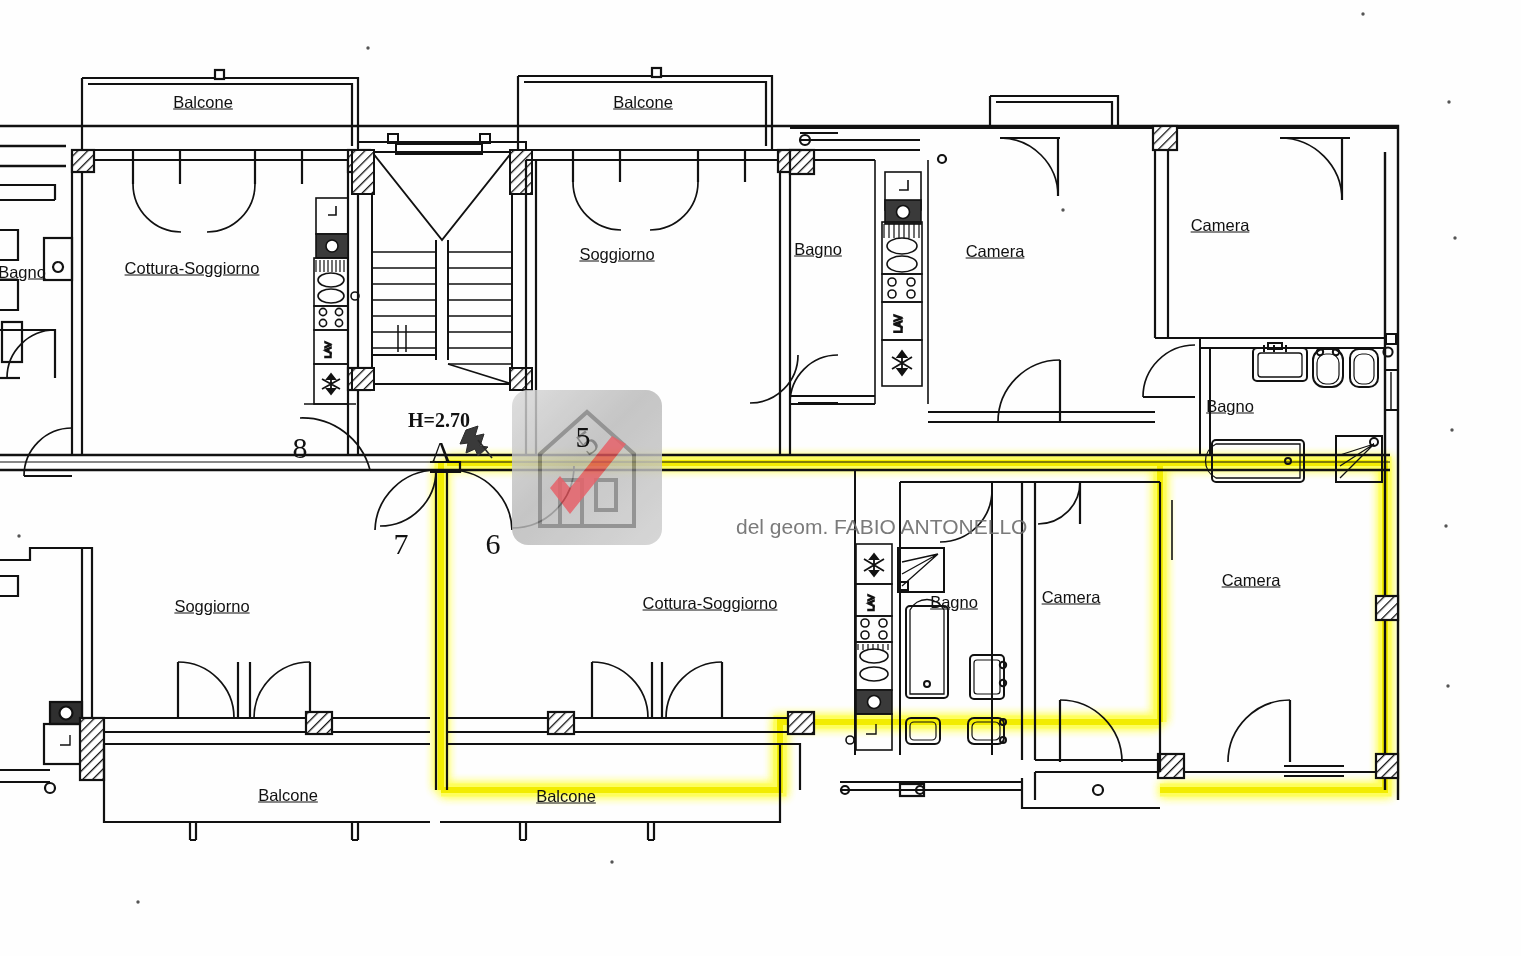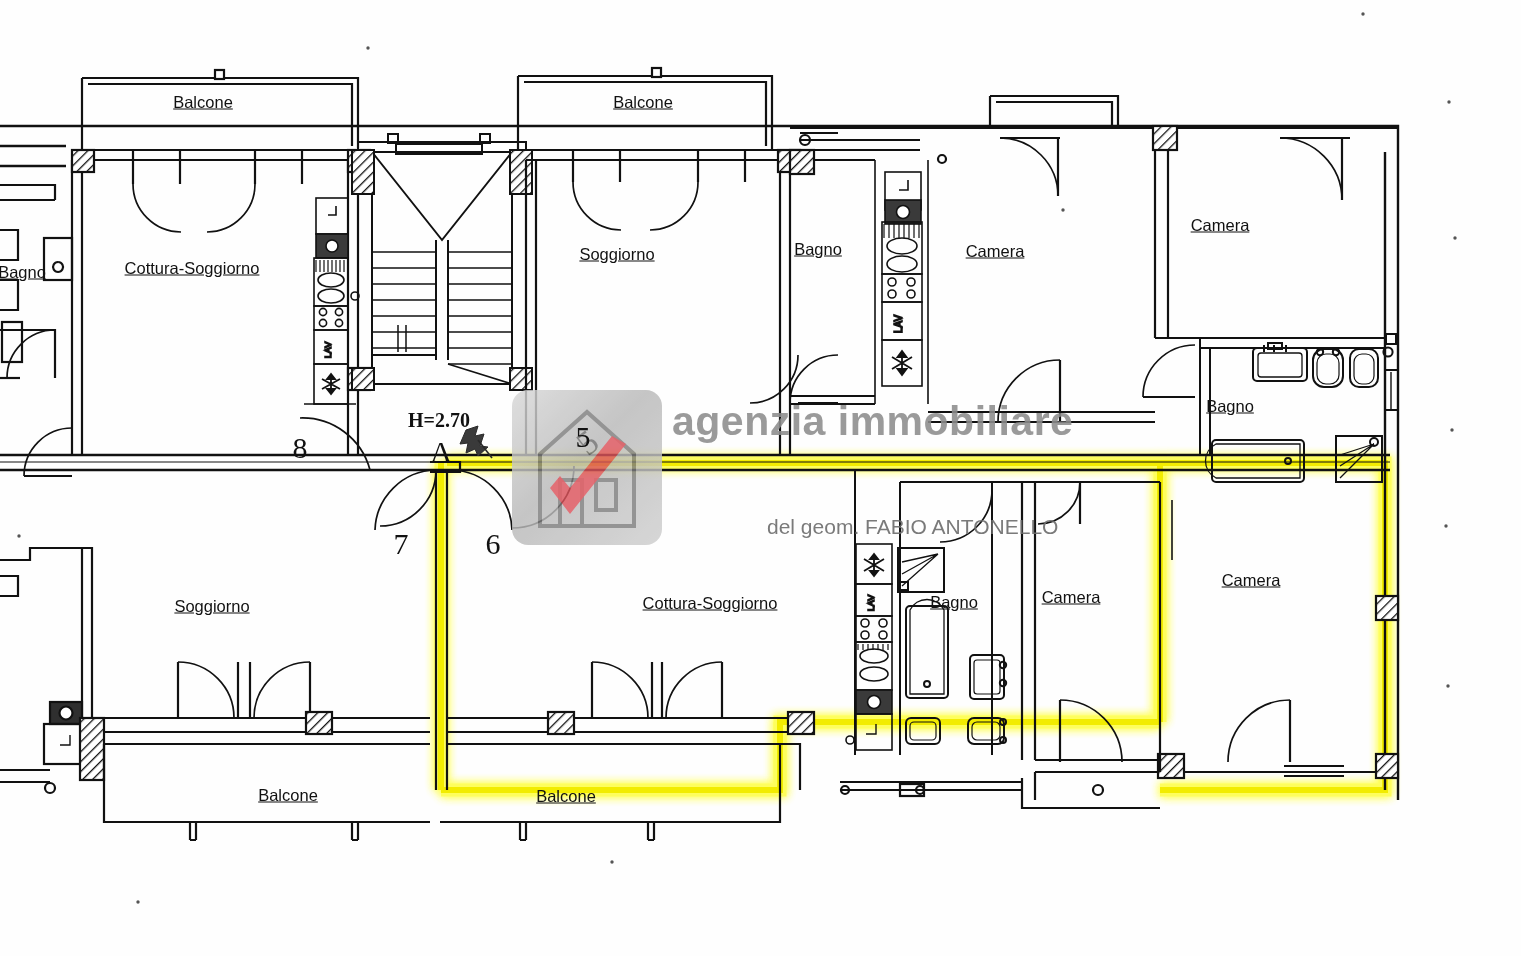--- a/index.html
+++ b/index.html
@@ -11,21 +11,21 @@
   .wm{position:absolute;pointer-events:none;}
   
   #wm-logo{left:512px;top:390px;width:150px;height:155px;
            background:linear-gradient(135deg,#d8d8d8 0%,#b9b9b9 45%,#cfcfcf 100%);
            border-radius:16px;opacity:.82;}
   #wm-house{position:absolute;left:18px;top:12px;width:114px;height:132px;}
   #wm-text1{left:672px;top:398px;font-size:41px;font-weight:bold;color:#8d8d8d;
             letter-spacing:.5px;opacity:.88;white-space:nowrap;}
   #wm-text2{left:500px;top:452px;font-size:78px;font-weight:bold;color:#9a9a9a;
             letter-spacing:1px;opacity:.62;white-space:nowrap;}
-  #wm-text3{left:767px;top:515px;font-size:21px;color:#6f6f6f;opacity:.92;
+  #wm-text3{left:736px;top:515px;font-size:21px;color:#6f6f6f;opacity:.92;
             white-space:nowrap;font-family:"Liberation Sans",sans-serif;}
   .rl{position:absolute;font-size:16.5px;color:#111;white-space:nowrap;
       transform:translate(-50%,-50%);text-decoration:underline;}
   .marker{position:absolute;font-size:30px;color:#111;white-space:nowrap;
           transform:translate(-50%,-50%);font-family:"Liberation Serif",serif;}
   .hnote{position:absolute;font-size:20px;font-weight:bold;color:#111;
          white-space:nowrap;transform:translate(-50%,-50%);
          font-family:"Liberation Serif",serif;}
 </style>
 </head>
@@ -488,21 +488,20 @@
         <path d="M10,52 L57,10 L104,52 L104,124 L10,124 Z"></path>
         <rect x="30" y="78" width="22" height="46"></rect>
         <rect x="66" y="78" width="20" height="30"></rect>
       </g>
       <g transform="rotate(-38 57 40)">
         <text x="57" y="52" font-size="34" fill="#6d6d6d" text-anchor="middle" font-family="Liberation Serif, serif">5</text>
       </g>
       <path d="M20,86 L40,112 L96,42 L82,34 L40,86 L30,74 Z" fill="#e0414a" opacity="0.85"></path>
     </svg>
   </div>
-  <div class="wm" id="wm-text1">agenzia immobiliare</div>
   <div class="wm" id="wm-text3">del geom. FABIO ANTONELLO</div>
 
   <div id="labels">
       <div class="rl" style="left: 203px; top: 102px;">Balcone</div>
       <div class="rl" style="left: 643px; top: 102px;">Balcone</div>
       <div class="rl" style="left: 22px; top: 272px;">Bagno</div>
       <div class="rl" style="left: 192px; top: 268px;">Cottura-Soggiorno</div>
       <div class="rl" style="left: 617px; top: 254px;">Soggiorno</div>
       <div class="rl" style="left: 818px; top: 249px;">Bagno</div>
       <div class="rl" style="left: 995px; top: 251px;">Camera</div>

